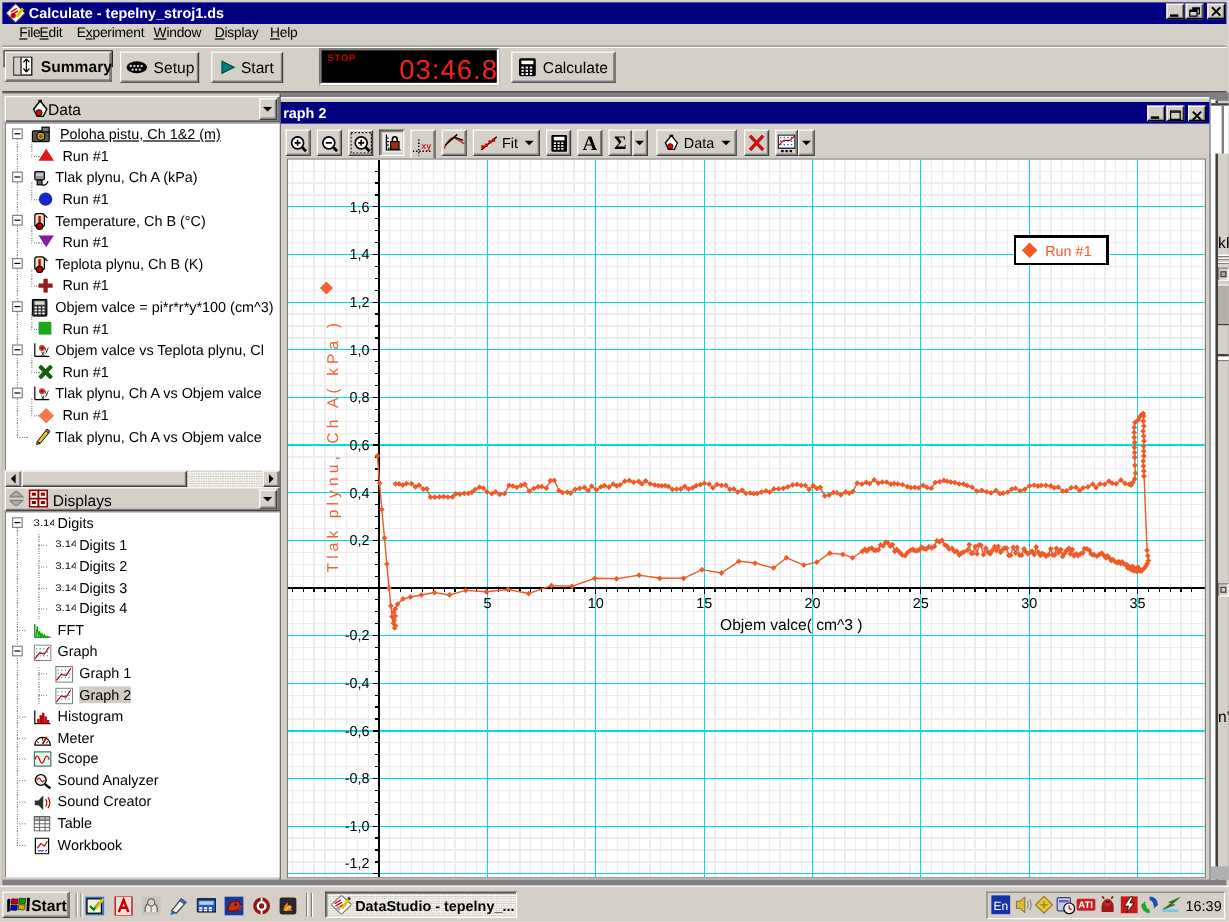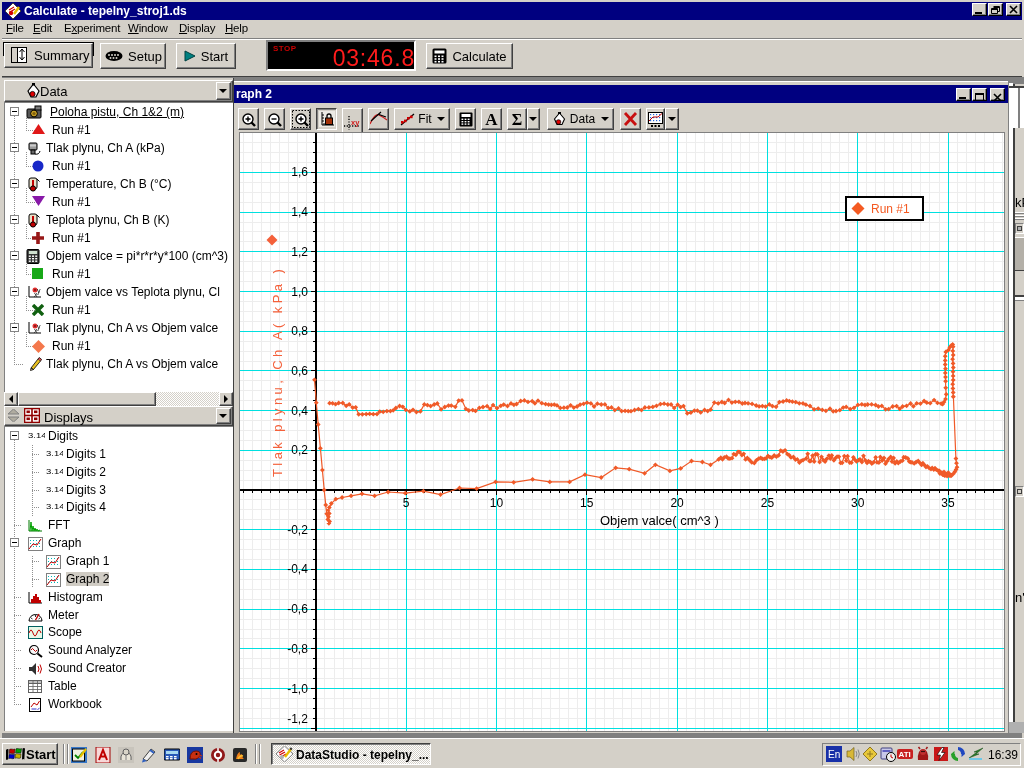--- a/index.html
+++ b/index.html
@@ -28,29 +28,29 @@
 <div class="wbtn" style="left:988px;top:3px;">
     <svg width="13" height="11" style="position:absolute;left:0;top:0">
       <path d="M4.5 2.5 h6 v5 h-2 M2.5 4.5 h6 v5 h-6 z M2.5 5.5 h6 M4.5 3.5 h6" stroke="#000" fill="none"></path>
     </svg>
   </div>
 <div class="wbtn" style="left:1006px;top:3px;">
     <svg width="13" height="11" style="position:absolute;left:0;top:0">
       <path d="M3 2 L10 9 M10 2 L3 9" stroke="#000" stroke-width="1.6"></path>
     </svg>
   </div>
-<div class="abs" style="left:6px;top:22px;font-size:11.5px;letter-spacing:-0.2px;"><u>F</u>ile</div>
+<div class="abs" style="left:16px;top:22px;font-size:11.5px;letter-spacing:-0.2px;"><u>F</u>ile</div>
 <div class="abs" style="left:33px;top:22px;font-size:11.5px;letter-spacing:-0.2px;"><u>E</u>dit</div>
 <div class="abs" style="left:64px;top:22px;font-size:11.5px;letter-spacing:-0.2px;">E<u>x</u>periment</div>
 <div class="abs" style="left:128px;top:22px;font-size:11.5px;letter-spacing:-0.2px;"><u>W</u>indow</div>
 <div class="abs" style="left:179px;top:22px;font-size:11.5px;letter-spacing:-0.2px;"><u>D</u>isplay</div>
 <div class="abs" style="left:225px;top:22px;font-size:11.5px;letter-spacing:-0.2px;"><u>H</u>elp</div>
 <div class="abs" style="left:2px;top:38px;width:1020px;height:1px;background:#808080;"></div>
 <div class="abs" style="left:2px;top:39px;width:1020px;height:1px;background:#fff;"></div>
-<div class="abs" style="left:3px;top:42px;width:91px;height:14px;border:1px solid #000;">
+<div class="abs" style="left:3px;top:42px;width:91px;height:14px;border:1px solid #000;font-weight:bold;">
 <div class="tbtn" style="width:89px;height:25px;"></div>
 <svg class="abs" style="left:7px;top:4px" width="18" height="17">
 <rect x="0.5" y="0.5" width="15" height="15" fill="#fff" stroke="#000"></rect>
 <rect x="1" y="1" width="5" height="14" fill="#d4d0c8"></rect>
 <line x1="6.5" y1="1" x2="6.5" y2="15" stroke="#000"></line>
 <path d="M11 2 v11 M11 2 l-2.5 3 M11 2 l2.5 3 M11 13 l-2.5 -3 M11 13 l2.5 -3" stroke="#000" fill="none"></path>
 </svg>
 <div class="abs" style="left:30px;top:5px;font-size:13px;">Summary</div>
   </div>
 <div class="tbtn abs" style="left:100px;top:43px;width:66px;height:26px;">

